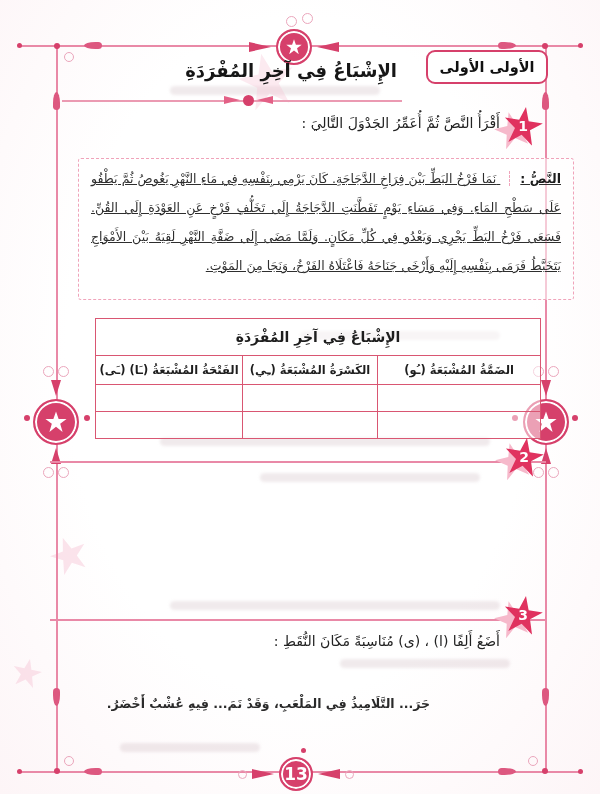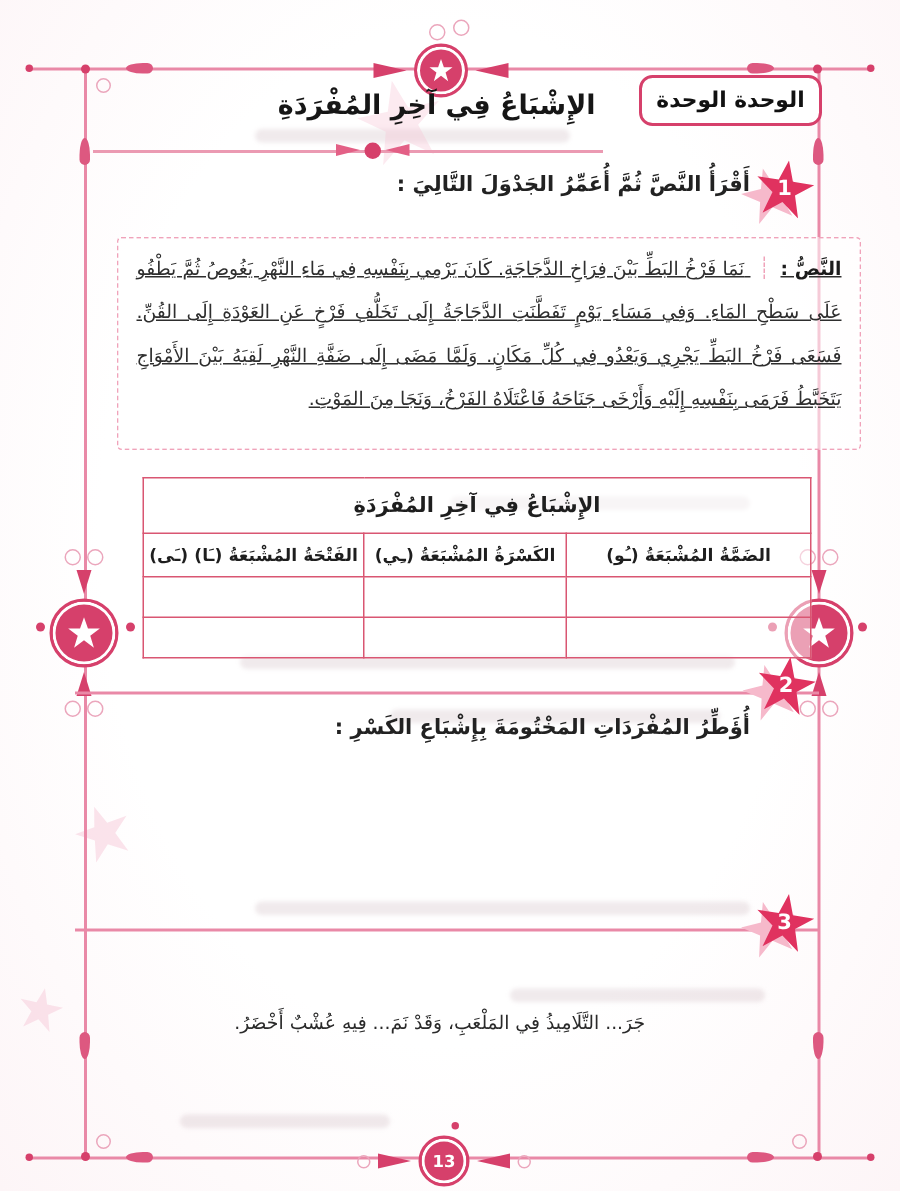--- a/index.html
+++ b/index.html
@@ -34,36 +34,36 @@
   .badge .echo{position:absolute;left:-9px;top:5px;width:38px;height:38px;background:#f6b9cb;transform:rotate(-14deg);}
   .badge .main{position:absolute;inset:0;background:#e0325f;transform:rotate(9deg);}
   .badge .num{position:absolute;inset:0;display:flex;align-items:center;justify-content:center;
     color:#fff;font-weight:bold;font-size:14px;}
   
   .unit-box{position:absolute;right:52px;top:50px;width:118px;height:30px;border:2px solid #d6406b;
     border-radius:9px;display:flex;align-items:center;justify-content:center;background:#fff;
     font-weight:bold;font-size:14.5px;color:#111;direction:rtl;}
   .page-title{position:absolute;right:203px;top:60px;direction:rtl;white-space:nowrap;
     font-weight:bold;font-size:18px;color:#161616;}
-  .instr{position:absolute;direction:rtl;font-weight:bold;font-size:14px;color:#222;white-space:nowrap;}
+  .instr{position:absolute;direction:rtl;font-weight:normal;font-size:14px;color:#222;white-space:nowrap;}
   .nass-box{position:absolute;border:1.6px dashed #f0a3ba;border-radius:3px;padding:5px 12px;
     direction:rtl;text-align:justify;font-size:12.5px;line-height:29px;color:#2e2e2e;background:rgba(255,255,255,.55);}
   .nass-label{font-weight:bold;color:#1c1c1c;border-left:1.5px dashed #f0a3ba;padding-left:10px;margin-left:9px;}
   .fill-line{position:absolute;direction:rtl;font-size:12.5px;color:#2a2a2a;text-align:right;}
   
   .sat-table{position:absolute;left:95px;top:318px;width:445px;border-collapse:collapse;
     direction:rtl;table-layout:fixed;background:rgba(255,255,255,.5);}
   .sat-table td{border:1.5px solid #d95672;text-align:center;vertical-align:middle;color:#1e1e1e;padding:0 2px;}
   .sat-table .t-title td{height:36px;font-weight:bold;font-size:14px;}
   .sat-table .t-head td{height:28px;font-weight:bold;font-size:11.5px;}
   .sat-table .t-row td{height:26px;}
   
   .ghost{position:absolute;height:9px;border-radius:5px;background:rgba(186,158,170,.22);filter:blur(1.5px);}
   .ghost-star{position:absolute;background:#f6c3d4;opacity:.45;}
-  .pg-num{color:#fff;font-weight:bold;font-size:11px;}
+  .pg-num{color:#fff;font-weight:bold;font-size:17px;}
 </style>
 </head>
 <body>
 
 <div class="page">
 
   <div class="ghost" style="left:170px;top:86px;width:210px;"></div>
   <div class="ghost" style="left:300px;top:331px;width:200px;"></div>
   <div class="ghost" style="left:160px;top:437px;width:330px;"></div>
   <div class="ghost" style="left:260px;top:473px;width:220px;"></div>
@@ -143,21 +143,21 @@
     <div class="v-tri point-u"></div>
     <div class="curl-row">
         <div class="c"></div>
         <div class="c"></div>
       </div>
   </div>
   <div class="dot" style="left:512px;top:415px;width:6px;height:6px;"></div>
   <div class="dot" style="left:572px;top:415px;width:6px;height:6px;"></div>
 
   <div class="unit-box">
-    <span>الوحدة الوحدة</span>
+    <span>الأولى الأولى</span>
   </div>
   <div class="page-title">الإِشْبَاعُ فِي آخِرِ المُفْرَدَةِ</div>
 
   <div class="hline" style="left:62px;top:100px;width:340px;background:#eb9ab2;"></div>
   <div class="h-tri point-r" style="position:absolute;left:224px;top:96px;border-left-width:16px;border-top-width:4px;border-bottom-width:4px;border-left-color:#e36086;"></div>
   <div class="dot" style="left:243px;top:95px;width:11px;height:11px;"></div>
   <div class="h-tri point-l" style="position:absolute;left:257px;top:96px;border-right-width:16px;border-top-width:4px;border-bottom-width:4px;border-right-color:#e36086;"></div>
 
   <div class="badge" style="left:503px;top:106px;">
     <div class="echo star5"></div>
@@ -198,31 +198,31 @@
     </tr>
   </tbody>
     </table>
 
   <div class="hline" style="left:50px;top:461px;width:496px;"></div>
   <div class="badge" style="left:504px;top:437px;">
     <div class="echo star5"></div>
     <div class="main star5"></div>
     <span class="num">2</span>
   </div>
-  <div class="instr" style="right:100px;top:477px;">أُؤَطِّرُ المُفْرَدَاتِ المَخْتُومَةَ بِإِشْبَاعِ الكَسْرِ :</div>
 
 
   <div class="hline" style="left:50px;top:619px;width:496px;"></div>
   <div class="badge" style="left:503px;top:595px;">
     <div class="echo star5"></div>
     <div class="main star5"></div>
     <span class="num">3</span>
   </div>
-
-  <div class="fill-line" style="right:170px;top:674px;width:360px;">جَرَ... التَّلَامِيذُ فِي المَلْعَبِ، وَقَدْ نَمَ... فِيهِ عُشْبٌ أَخْضَرُ.</div>
+  <div class="instr" style="right:100px;top:633px;">أَضَعُ أَلِفًا (ا) ، (ى) مُنَاسِبَةً مَكَانَ النُّقَطِ :</div>
+
+  <div class="fill-line" style="right:170px;top:696px;width:360px;font-weight:bold;">جَرَ... التَّلَامِيذُ فِي المَلْعَبِ، وَقَدْ نَمَ... فِيهِ عُشْبٌ أَخْضَرُ.</div>
 
   <div class="med-top" style="left:238px;top:757px;">
     <div class="curl" style="position:static;width:7px;height:7px;"></div>
     <div class="h-tri point-r"></div>
     <div class="med-circle" style="width:30px;height:30px;">
       <span class="pg-num">13</span>
     </div>
     <div class="h-tri point-l"></div>
     <div class="curl" style="position:static;width:7px;height:7px;"></div>
   </div>

